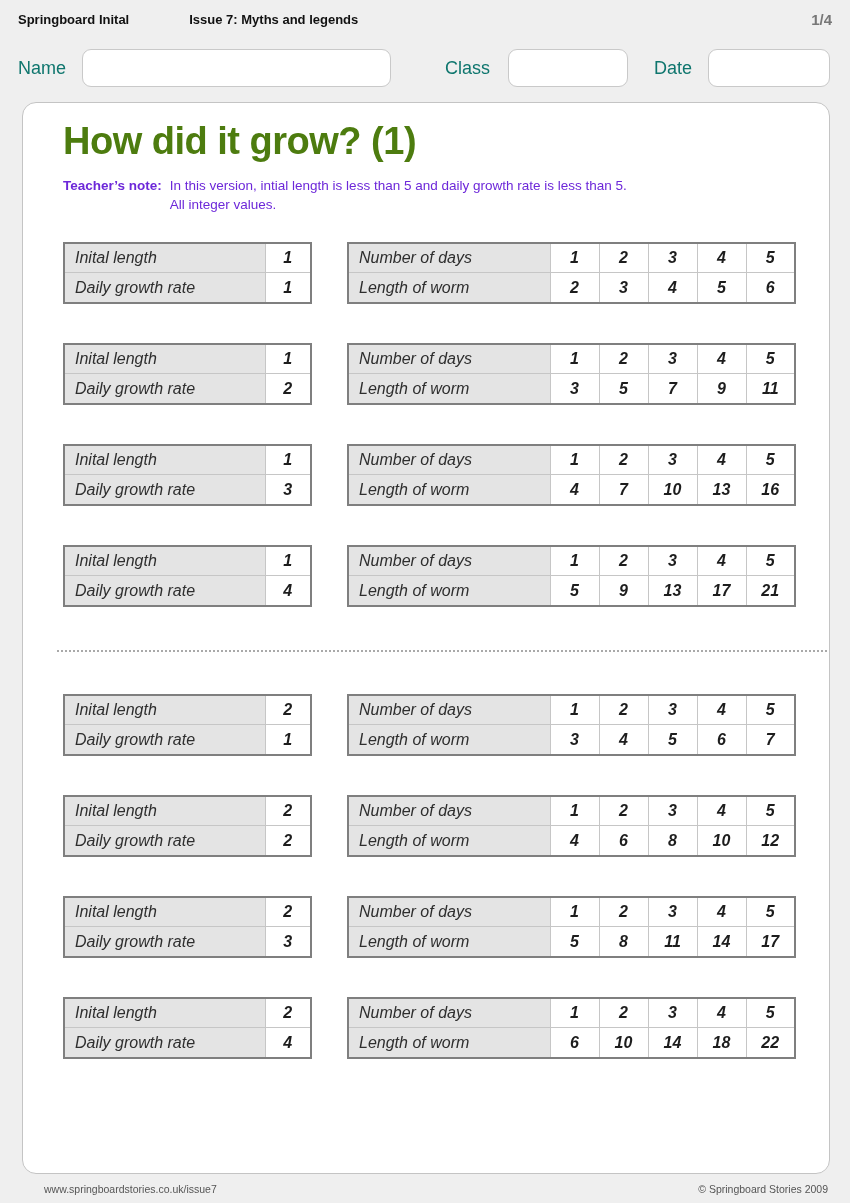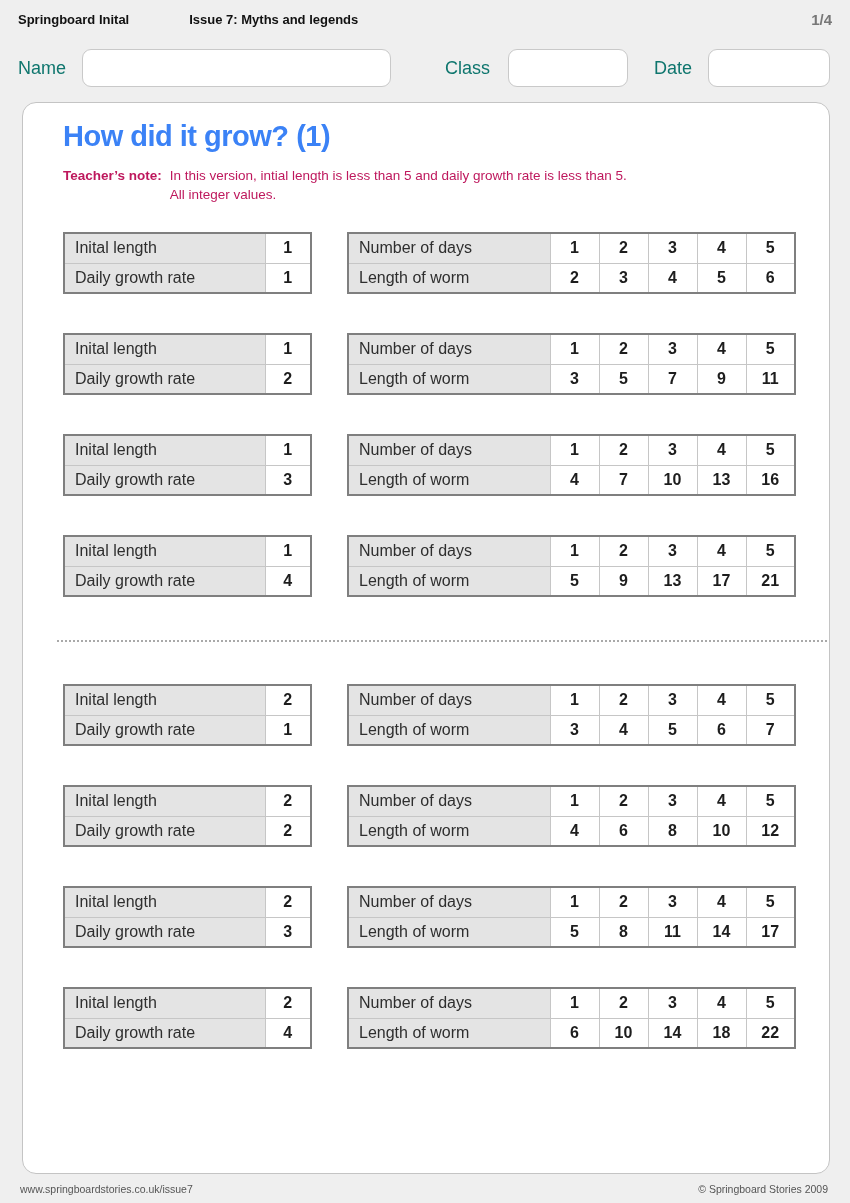--- a/index.html
+++ b/index.html
@@ -56,44 +56,44 @@
     margin: 8px 20px 0 22px;
     width: 808px;
     height: 1072px;
     background: #fff;
     border: 1.5px solid #c4c4c4;
     border-radius: 14px;
     padding: 18px 34px 0 40px;
     overflow: hidden;
   }
   h1 {
-    font-size: 29px;
+    font-size: 38px;
     font-weight: bold;
     letter-spacing: -0.5px;
-    color: #3b82f6;
+    color: #4d7c0f;
     line-height: 1.1;
   }
   .instructions {
     margin-top: 13px;
     font-size: 18.5px;
     line-height: 1.4;
     color: #1d1d1d;
     width: 740px;
   }
   .tnote {
     margin-top: 13px;
     display: flex;
     font-size: 13.5px;
     line-height: 1.45;
-    color: #be185d;
+    color: #6d28d9;
   }
   .tnote .tn-label { font-weight: bold; white-space: nowrap; }
   .tnote .tn-body { margin-left: 8px; }
   
-  .blocks { margin-top: 27px; }
+  .blocks { margin-top: 27px; font-style: italic; }
   .block {
     display: flex;
     gap: 35px;
     margin-bottom: 39px;
   }
   table {
     border-collapse: collapse;
     table-layout: fixed;
     border: 2px solid #7f7f7f;
   }
@@ -126,20 +126,21 @@
     margin: 43px 0 42px -6px;
     width: 786px;
   }
   
   .footer {
     display: flex;
     justify-content: space-between;
     padding: 9px 22px 0 20px;
     font-size: 10.5px;
     color: #555;
+    margin-left: 24px;
   }
 </style>
 </head>
 <body>
 
 <div class="topbar">
   <span>Springboard Inital</span>
   <span class="issue">Issue 7: Myths and legends</span>
   <span class="pageno">1/4</span>
 </div>

